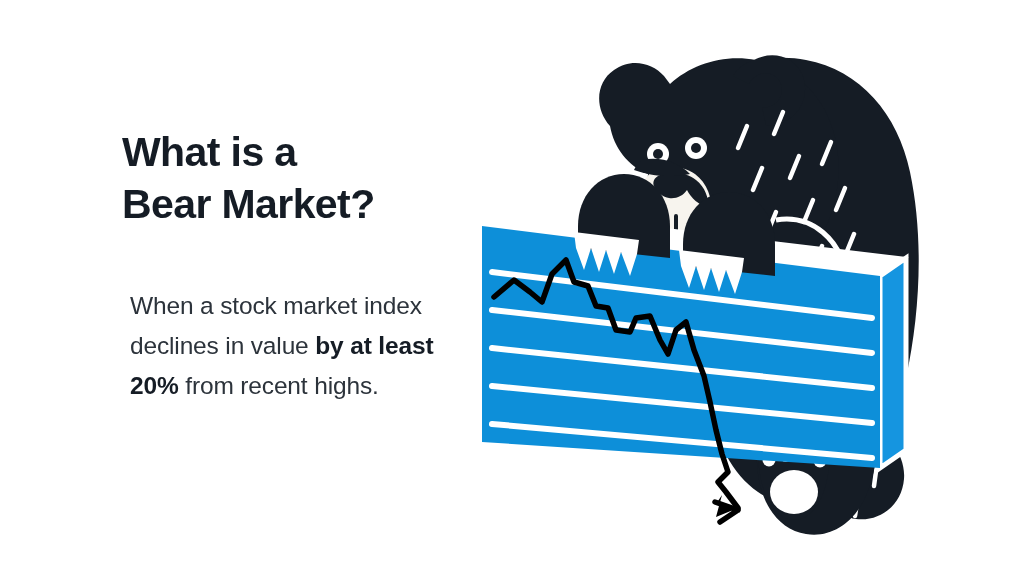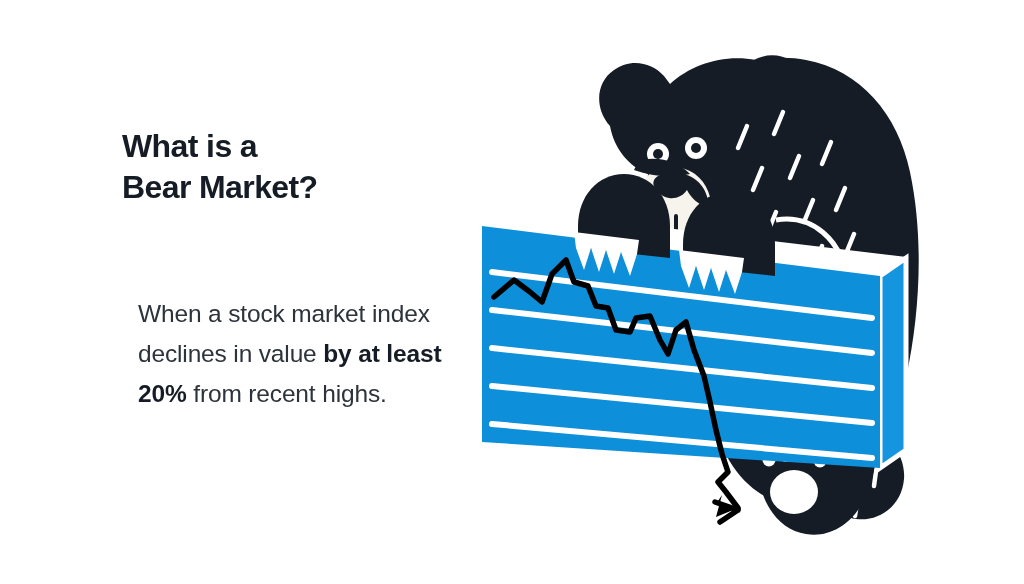--- a/index.html
+++ b/index.html
@@ -18,30 +18,30 @@
     overflow: hidden;
   }
   .text-block {
     position: absolute;
     left: 122px;
     top: 126px;
     width: 330px;
   }
   .headline {
     font-family: "Liberation Sans", sans-serif;
-    font-size: 32px;
+    font-size: 41px;
     line-height: 1.28;
     font-weight: bold;
     letter-spacing: -0.6px;
     color: #151C25;
     margin: 0;
     white-space: pre-line;
   }
   .body-copy {
-    margin: 16px;
+    margin: 8px;
     position: absolute;
     left: 122px;
     top: 278px;
     width: 310px;
     font-family: "Liberation Sans", sans-serif;
     font-size: 24.5px;
     line-height: 1.63;
     color: #2C333B;
     letter-spacing: -0.15px;
   }

